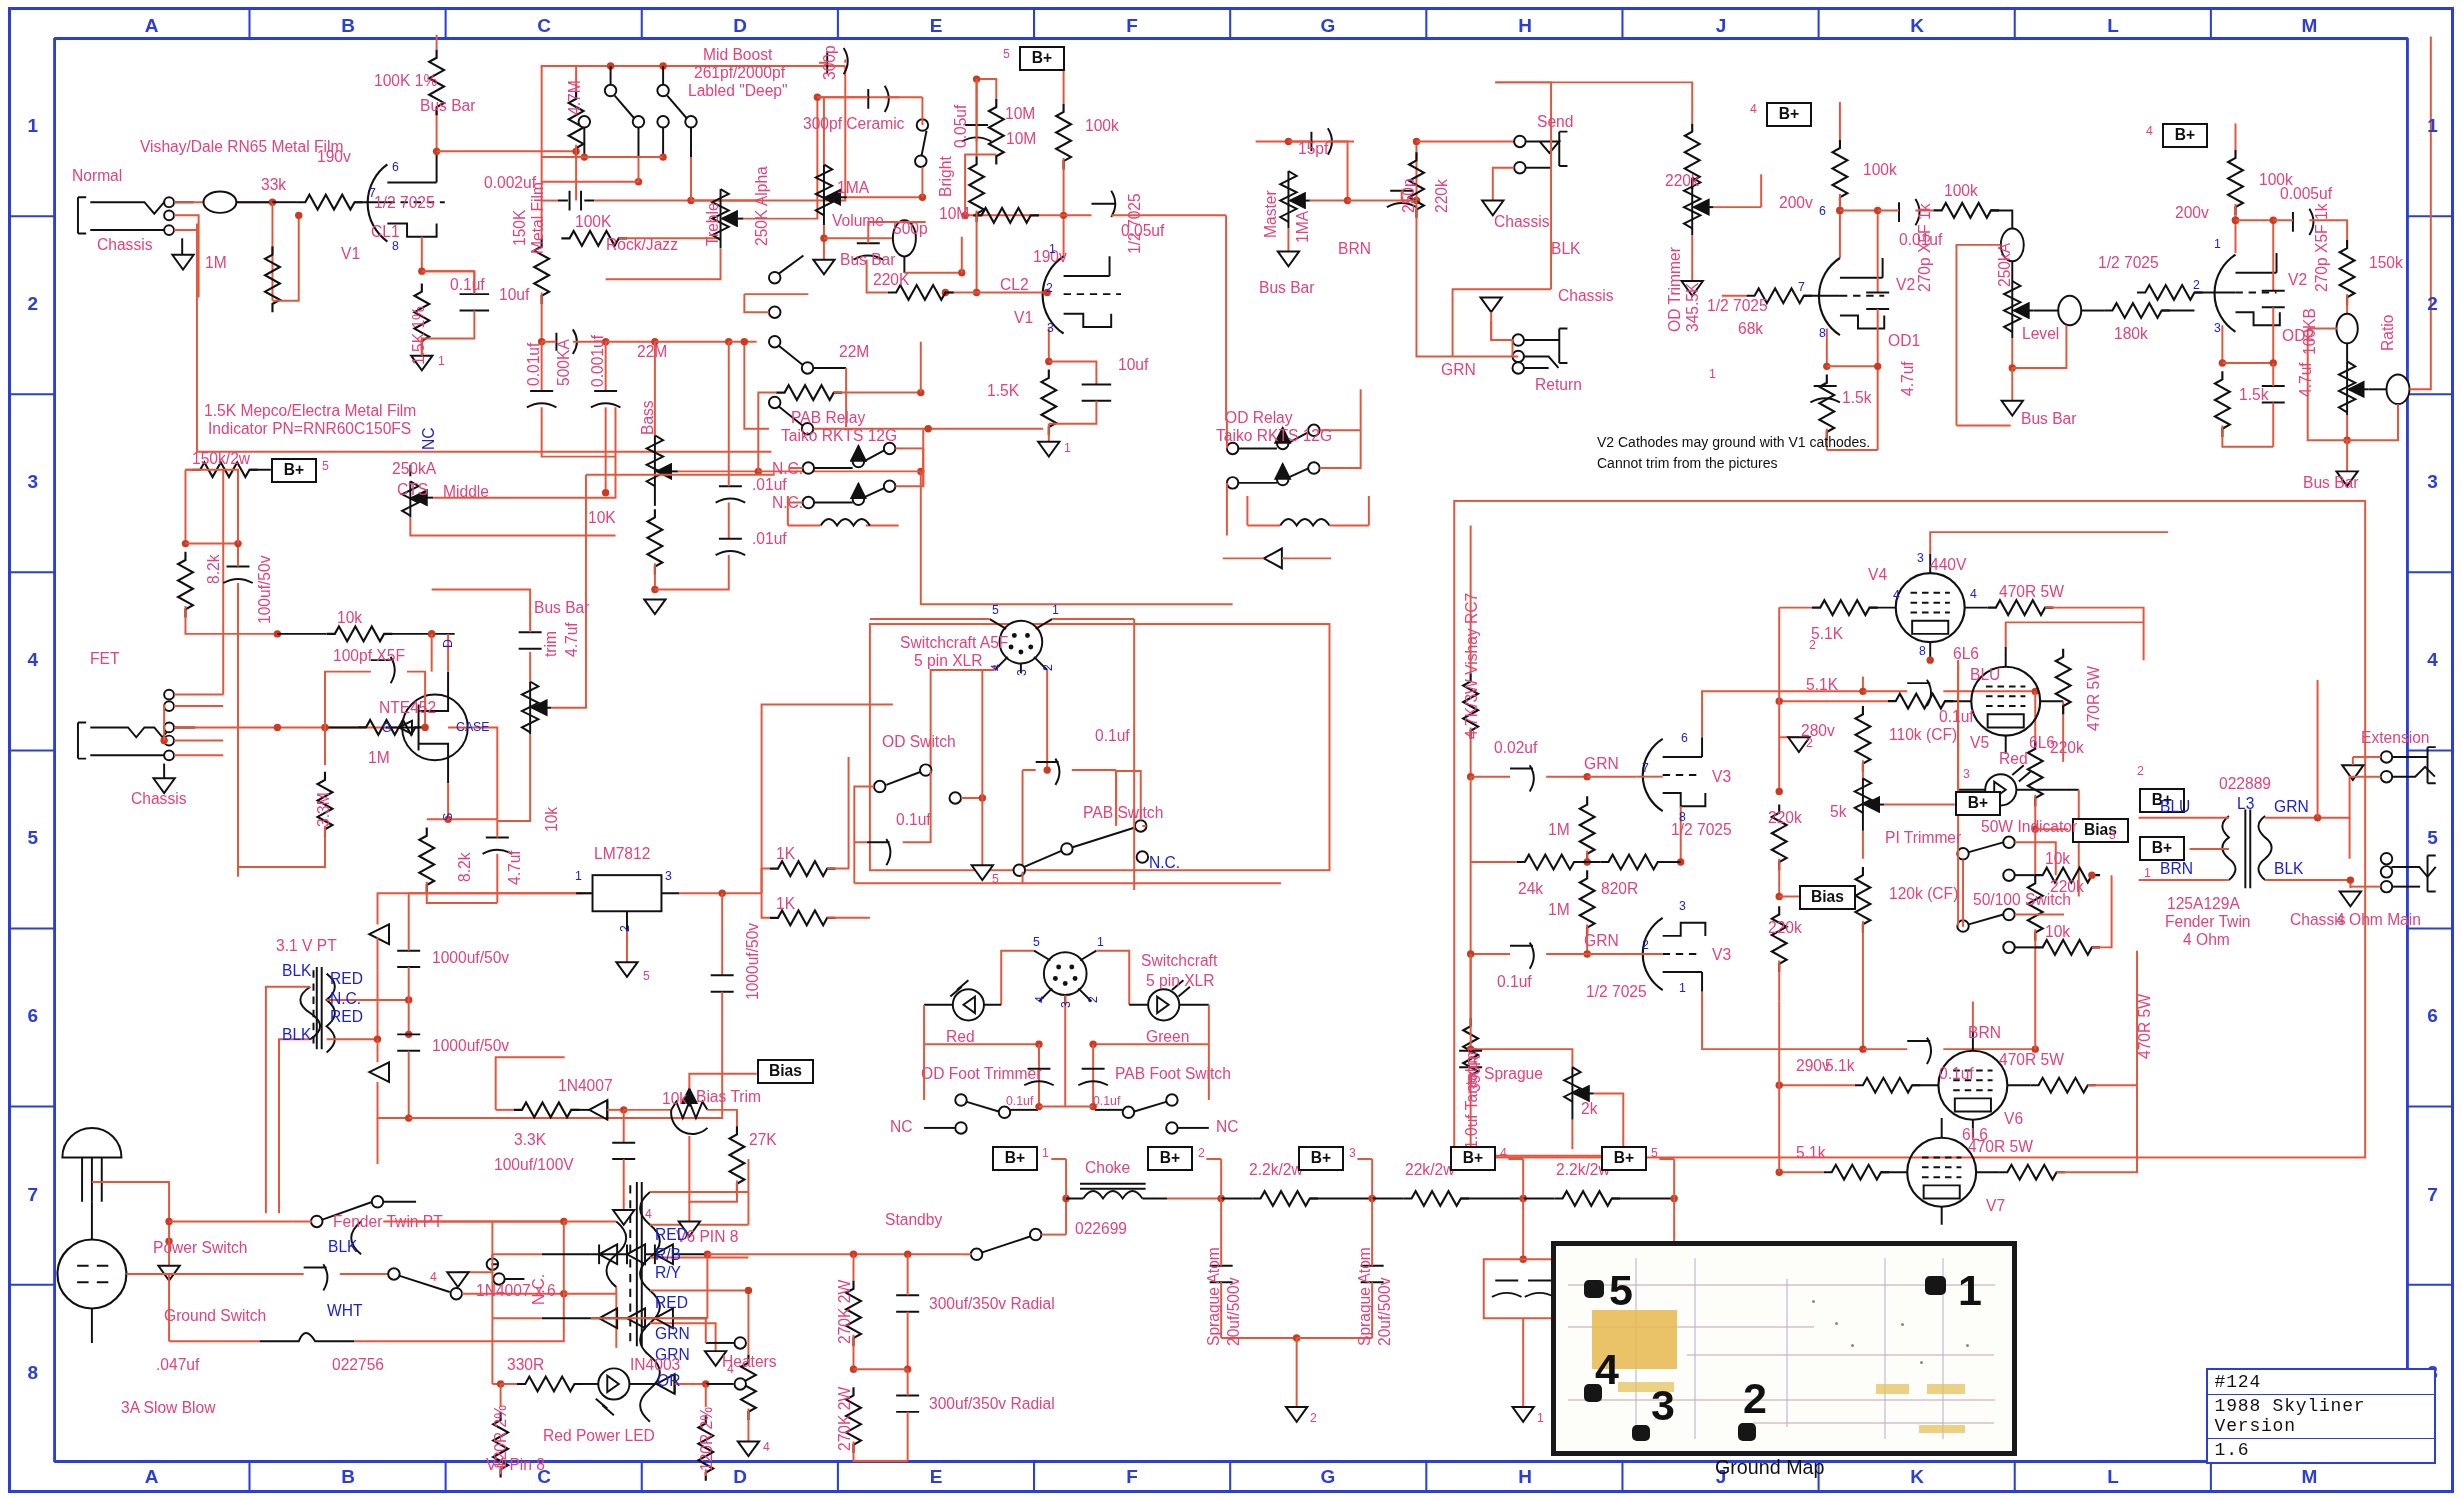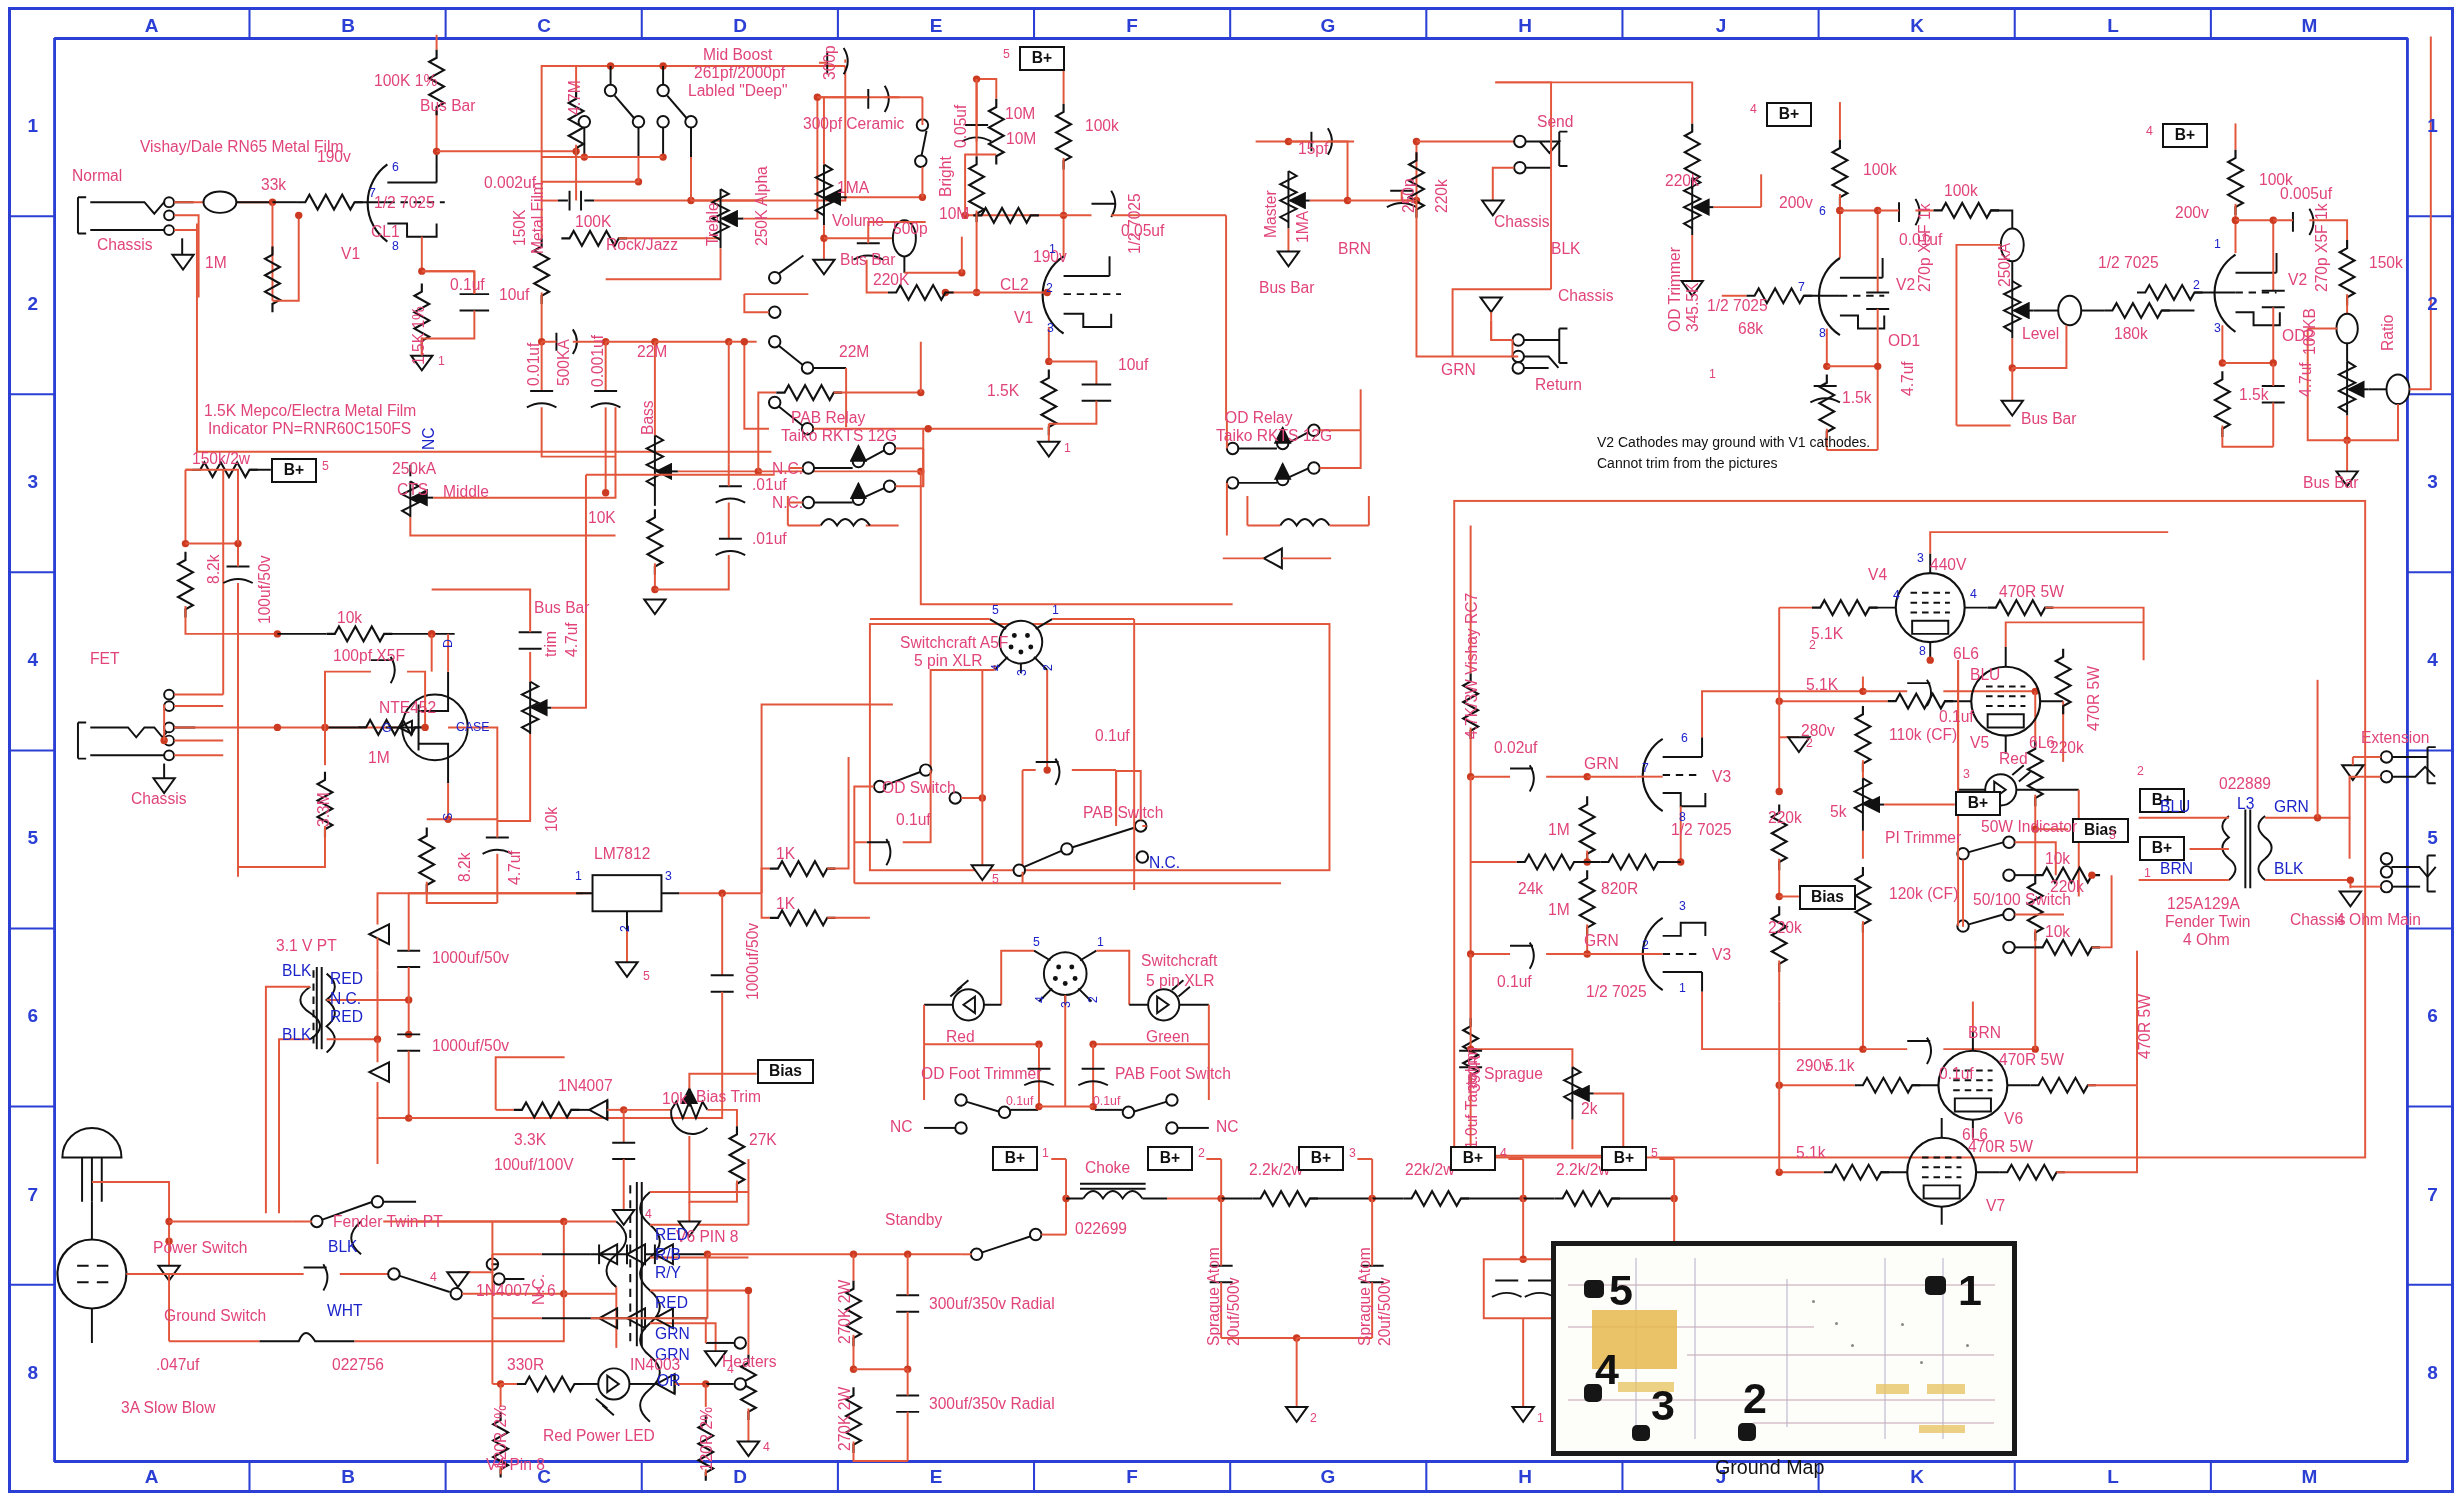--- a/index.html
+++ b/index.html
@@ -1436,21 +1436,21 @@
   <div class="lab rot" style="left:542px;top:657px">trim</div>
   <div class="lab rot" style="left:543px;top:832px">10k</div>
 
   <div class="lab" style="left:900px;top:634px">Switchcraft A5F</div>
   <div class="lab" style="left:914px;top:652px">5 pin XLR</div>
   <div class="lab blu xs" style="left:992px;top:604px">5</div>
   <div class="lab blu xs" style="left:1052px;top:604px">1</div>
   <div class="lab blu rot xs" style="left:990px;top:671px">4</div>
   <div class="lab blu rot xs" style="left:1016px;top:676px">3</div>
   <div class="lab blu rot xs" style="left:1042px;top:671px">2</div>
-  <div class="lab" style="left:882px;top:779px">OD Switch</div>
+  <div class="lab" style="left:882px;top:733px">OD Switch</div>
   <div class="lab" style="left:896px;top:811px">0.1uf</div>
   <div class="lab" style="left:1095px;top:727px">0.1uf</div>
   <div class="lab" style="left:1083px;top:804px">PAB Switch</div>
   <div class="lab blu" style="left:1149px;top:854px">N.C.</div>
   <div class="lab xs" style="left:992px;top:873px">5</div>
 
   <div class="lab" style="left:1141px;top:952px">Switchcraft</div>
   <div class="lab" style="left:1146px;top:972px">5 pin XLR</div>
   <div class="lab blu xs" style="left:1033px;top:936px">5</div>
   <div class="lab blu xs" style="left:1097px;top:936px">1</div>
@@ -1690,15 +1690,20 @@
     <div class="gm-num" style="left:402px;top:23px">1</div>
     <div class="gm-dot" style="left:256px;top:54px"></div>
       <div class="gm-dot" style="left:279px;top:76px"></div>
     <div class="gm-dot" style="left:295px;top:98px"></div>
       <div class="gm-dot" style="left:345px;top:77px"></div>
     <div class="gm-dot" style="left:364px;top:115px"></div>
       <div class="gm-dot" style="left:410px;top:98px"></div>
   </div>
   <div class="gmap-cap" style="left:1715px;top:1456px">Ground  Map</div>
 
+  <div class="titleblk">
+    <div>#124</div>
+    <div>1988  Skyliner  Version</div>
+    <div>1.6</div>
+  </div>
 
 </div>
 
 
 </body></html>

